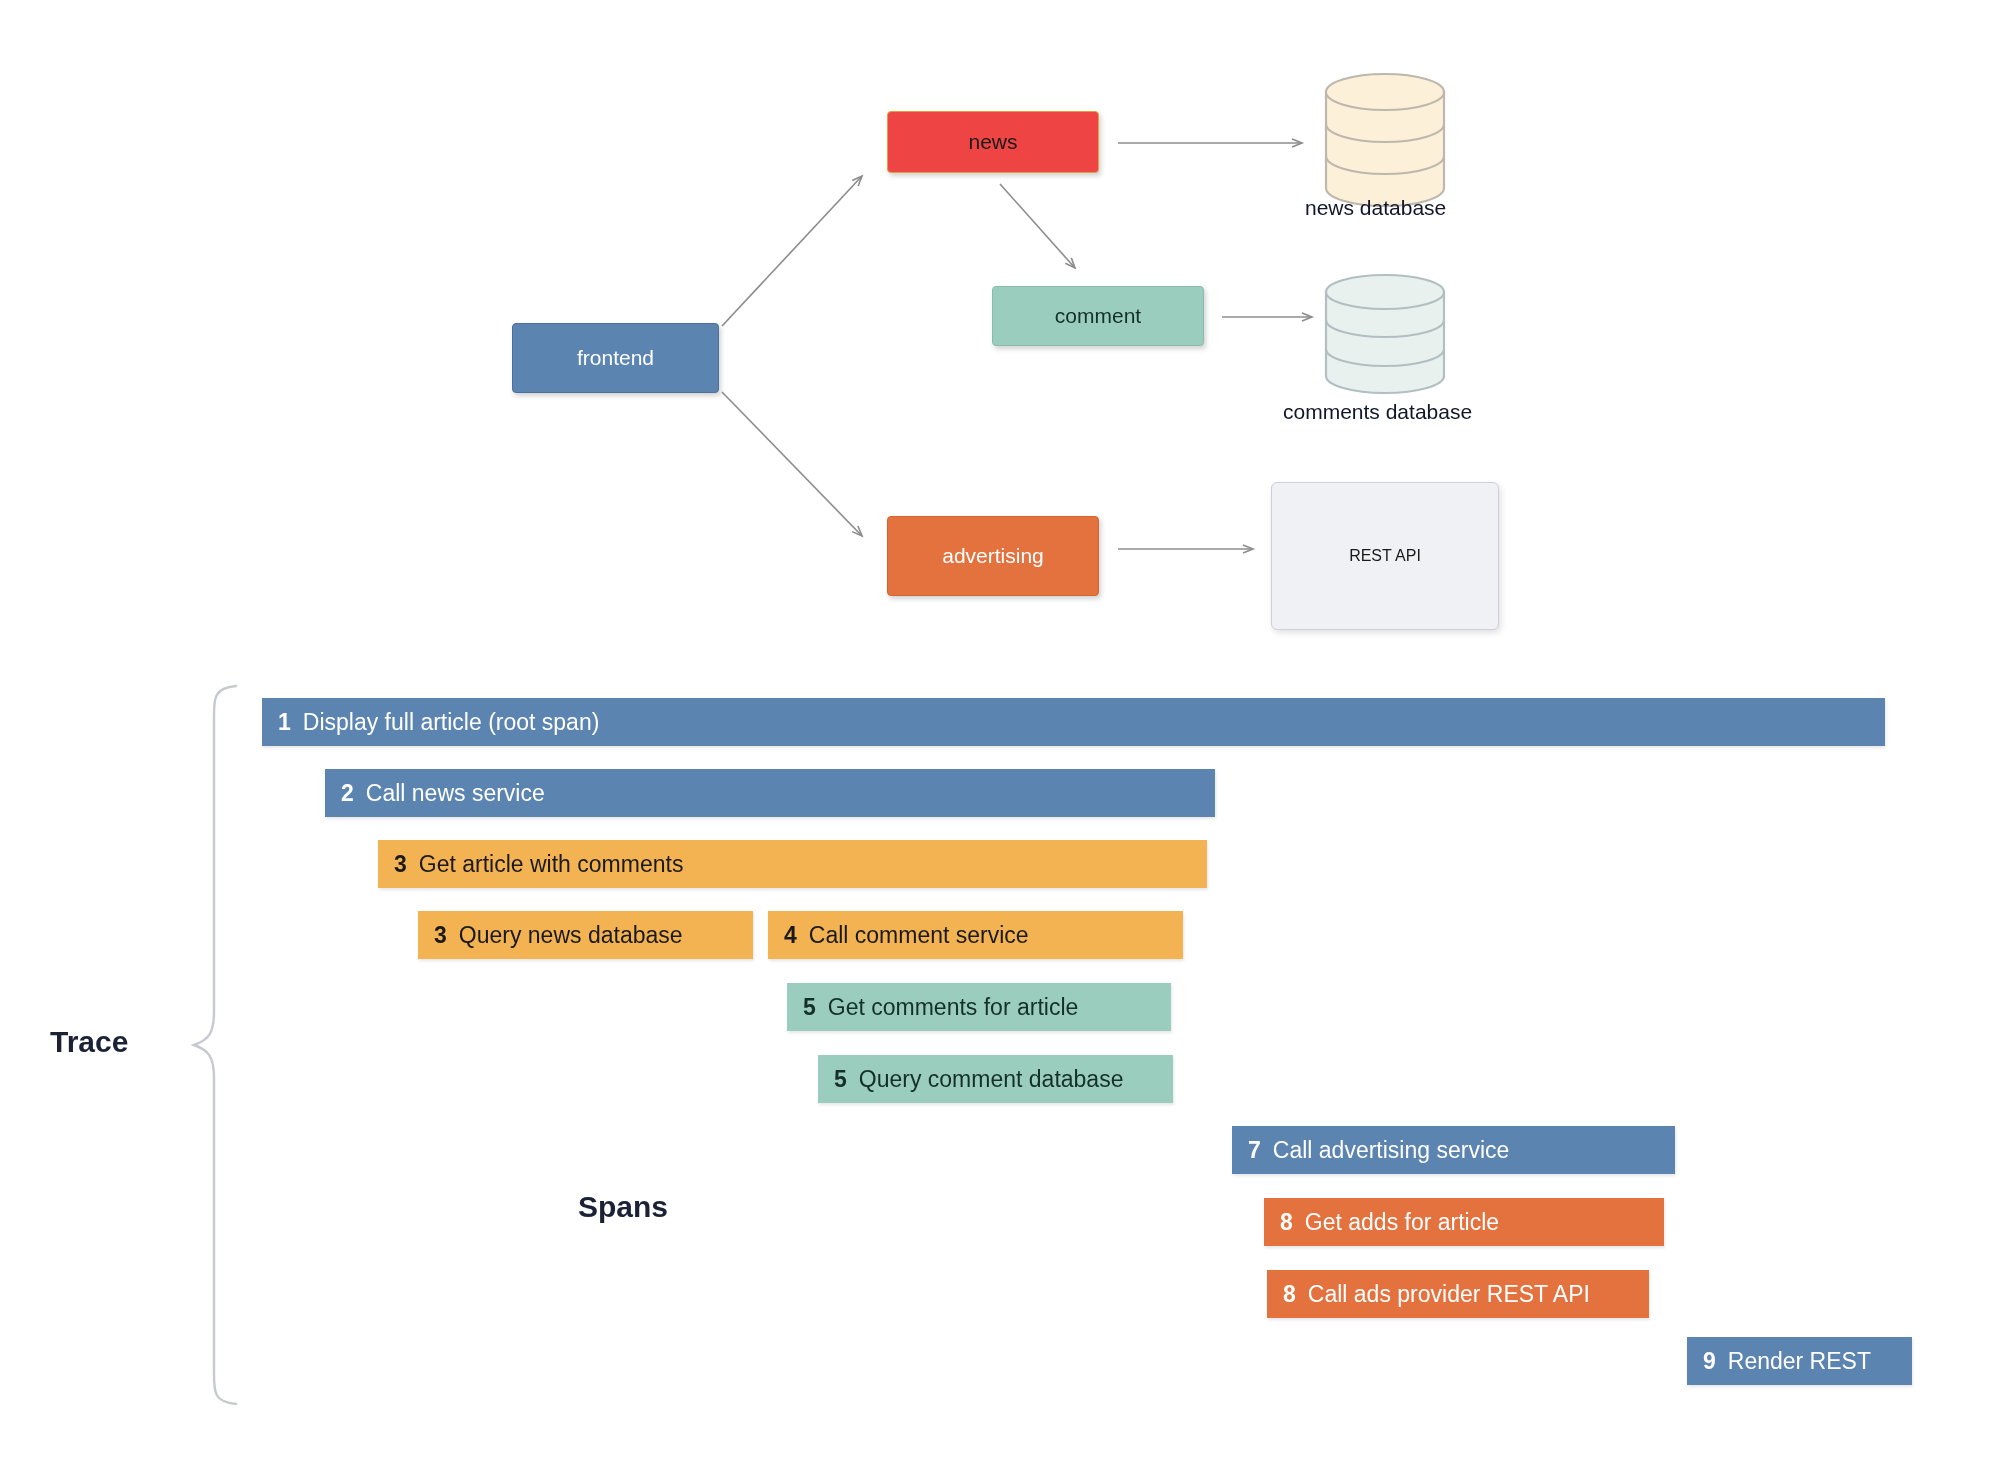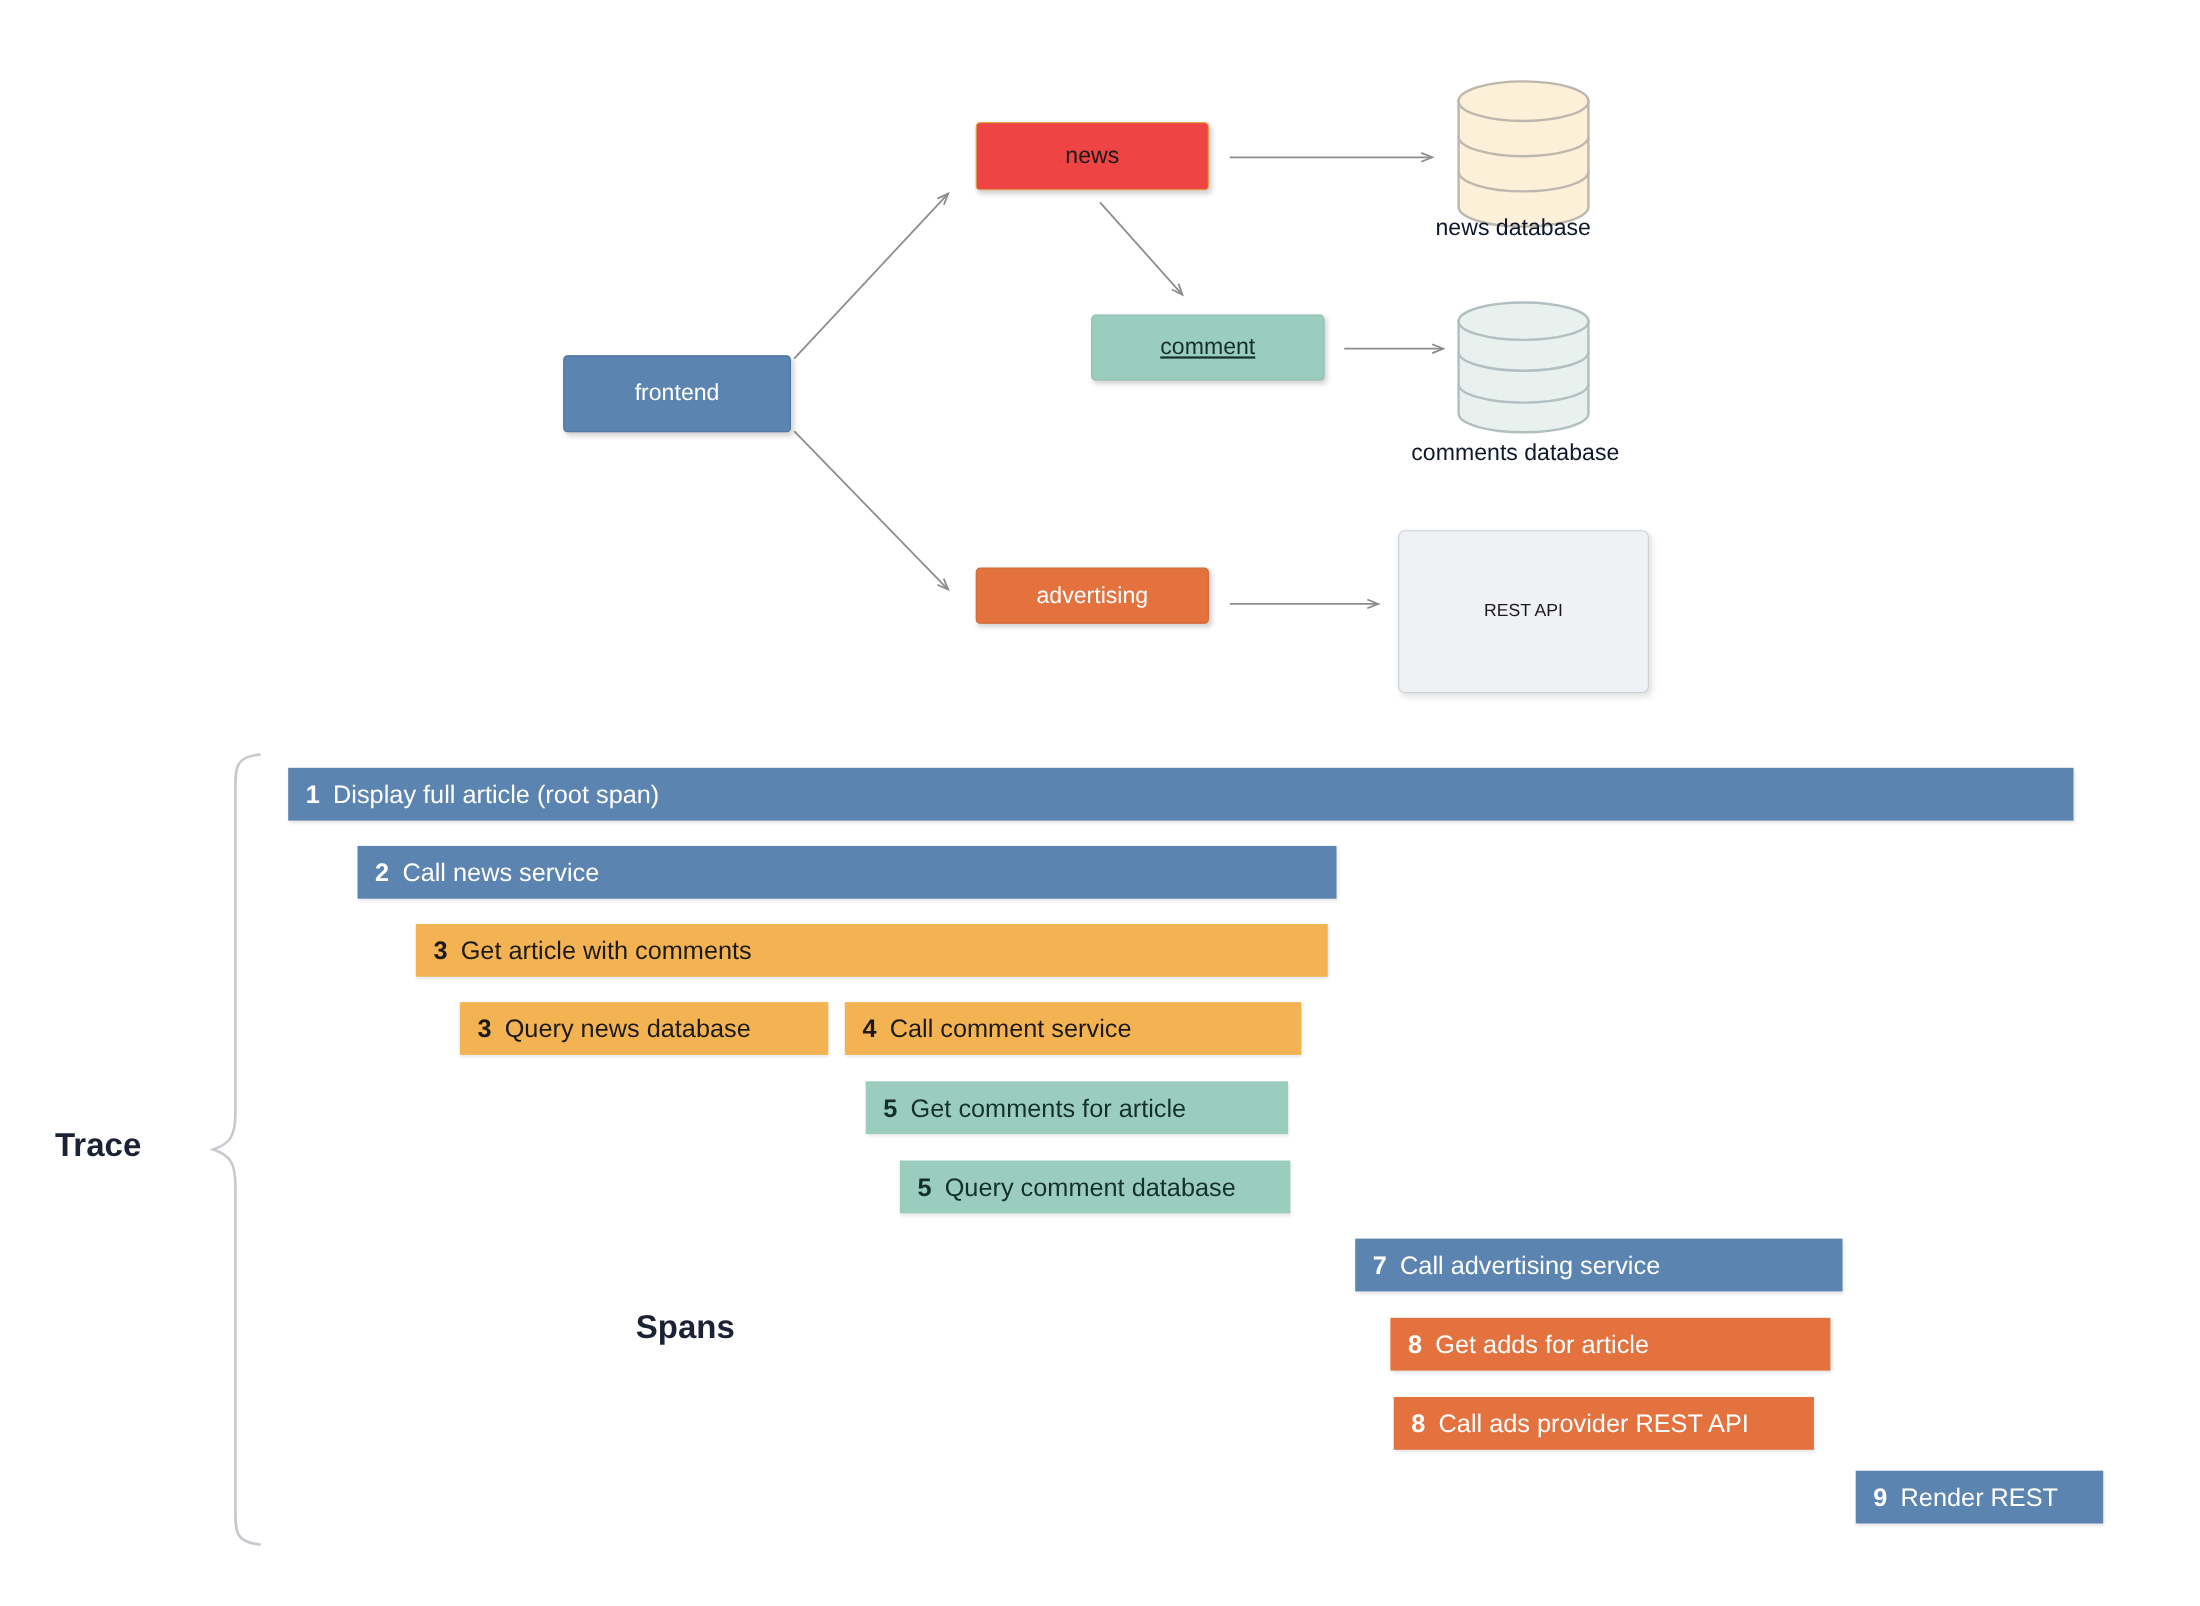--- a/index.html
+++ b/index.html
@@ -37,24 +37,23 @@
   }
   .arch-box.news {
     left: 887px; top: 111px; width: 212px; height: 62px;
     background: #ef4444; color: #1a1a1a;
     border: 1px solid #e0a143;
   }
   .arch-box.comment {
     left: 992px; top: 286px; width: 212px; height: 60px;
     background: #9bcdbe; color: #14302a;
     border: 1px solid #8abcae;
-    text-decoration: underline;
   }
   .arch-box.advertising {
-    left: 887px; top: 516px; width: 212px; height: 51px;
+    left: 887px; top: 516px; width: 212px; height: 80px;
     background: #e3723f; color: #ffffff;
     border: 1px solid #d2662f;
   }
   .arch-box.restapi {
     left: 1271px; top: 482px; width: 228px; height: 148px;
     background: #f0f1f4; color: #1a1a1a;
     border: 1px solid #ccd0d8;
     border-radius: 6px;
     box-shadow: 2px 3px 6px rgba(0,0,0,0.12);
     font-size: 16px;

